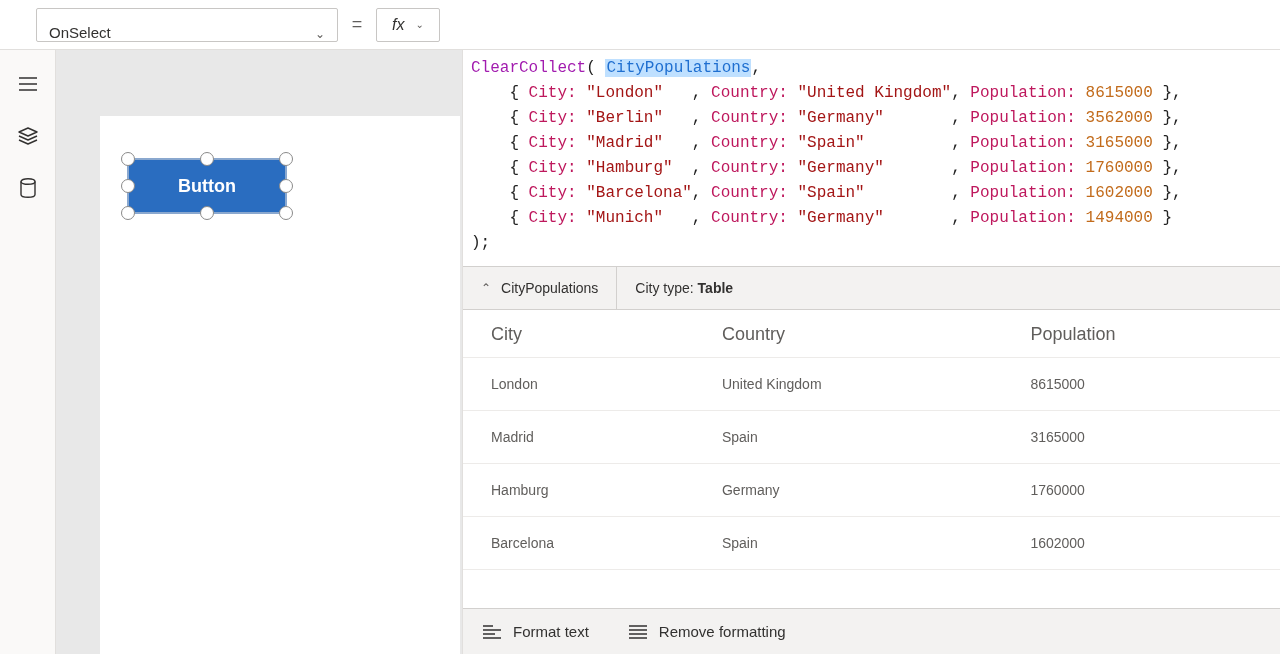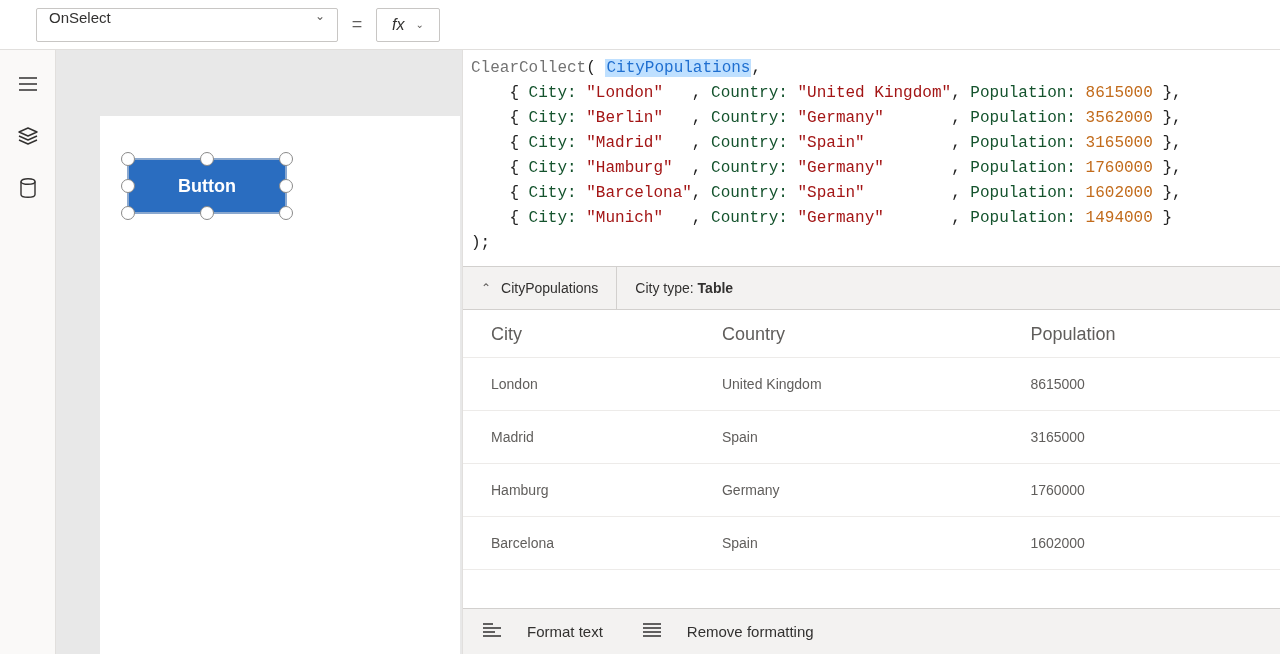--- a/index.html
+++ b/index.html
@@ -19,21 +19,21 @@
       padding-left: 36px;
       border-bottom: 1px solid #e1dfdd;
       background: #fff;
     }
     .property-select {
       width: 302px;
       height: 34px;
       border: 1px solid #c8c6c4;
       border-radius: 2px;
       display: flex;
-      align-items: flex-start;
+      align-items: flex-end;
       justify-content: space-between;
       padding: 0 12px;
       background: #fff;
       font-size: 15px;
     }
     .chevron-down {
       font-size: 12px;
       color: #605e5c;
     }
     .equals {
@@ -133,23 +133,23 @@
     }
     .code-area {
       padding: 6px 8px 10px;
       font-family: Consolas, "Courier New", monospace;
       font-size: 16px;
       line-height: 25px;
       white-space: pre;
       overflow: hidden;
       background: #fff;
     }
-    .tok-fn   { color: #737373; }
+    .tok-fn   { color: #a21caf; }
     .tok-sel  { color: #1f6fd0; background: #bfe0ff; padding: 0 1px; }
-    .tok-key  { color: #14532d; }
+    .tok-key  { color: #be185d; }
     .tok-str  { color: #a31515; }
     .tok-num  { color: #c26b1b; }
     .tok-punc { color: #222; }
 
     .result-header {
       display: flex;
       align-items: center;
       height: 44px;
       border-top: 1px solid #d2d0ce;
       border-bottom: 1px solid #d2d0ce;
@@ -197,21 +197,21 @@
       height: 46px;
       border-top: 1px solid #d2d0ce;
       background: #f3f2f1;
       display: flex;
       align-items: center;
       gap: 40px;
       padding: 0 20px;
       color: #323130;
       font-size: 15px;
     }
-    .footer-btn { display: flex; gap: 26px; }
+    .footer-btn { display: flex; align-items: center; gap: 12px; }
     .footer-icon { display:inline-flex; }
   </style>
 </head>
 <body>
 
 <div class="top-bar">
   <div class="property-select">
     <span>OnSelect</span>
     <span class="chevron-down">⌄</span>
   </div>

